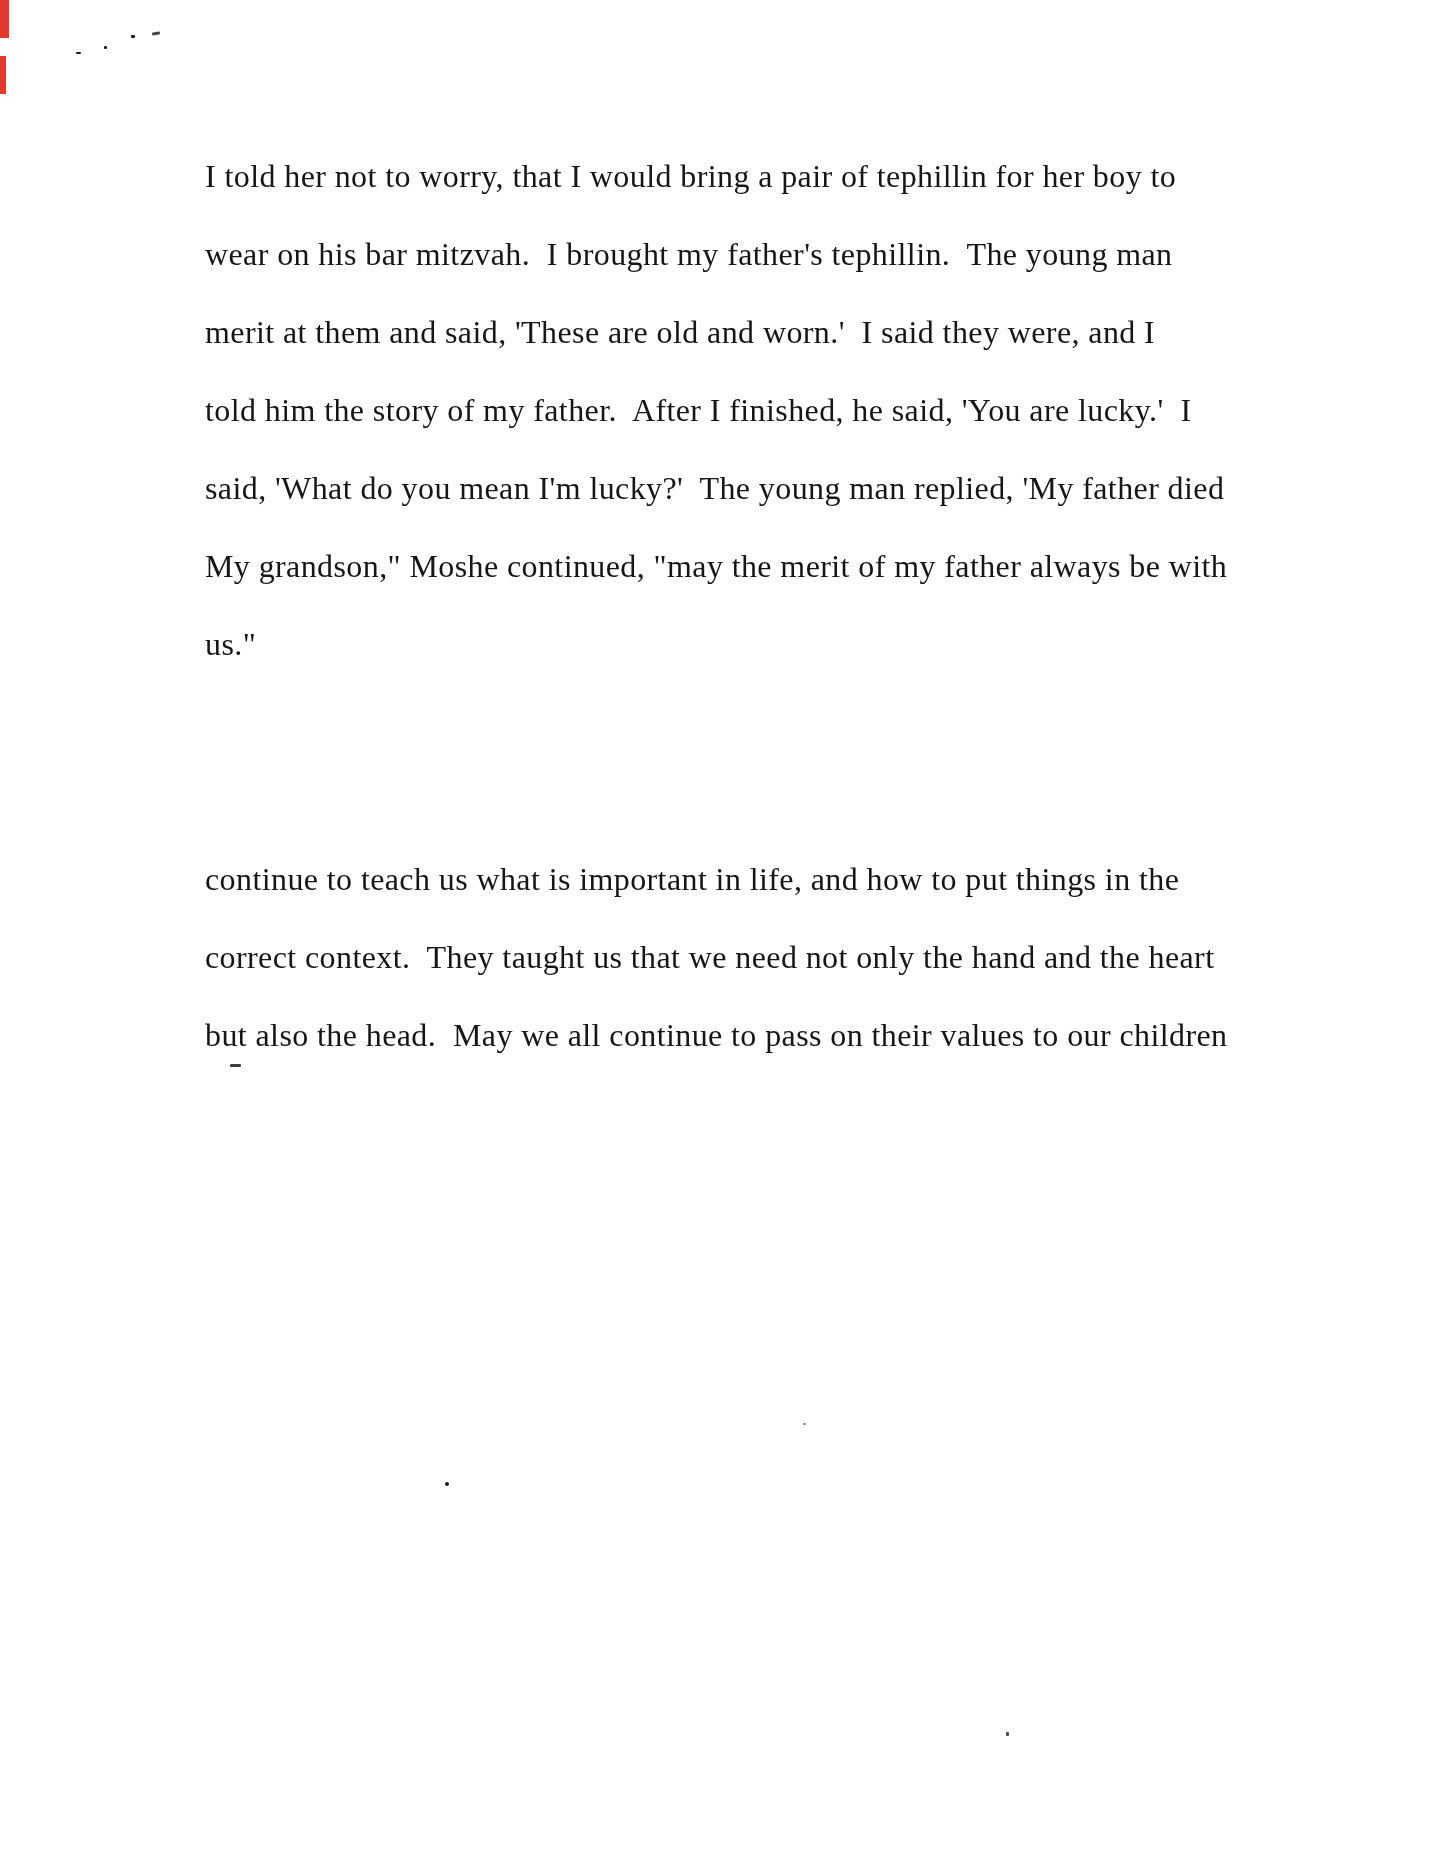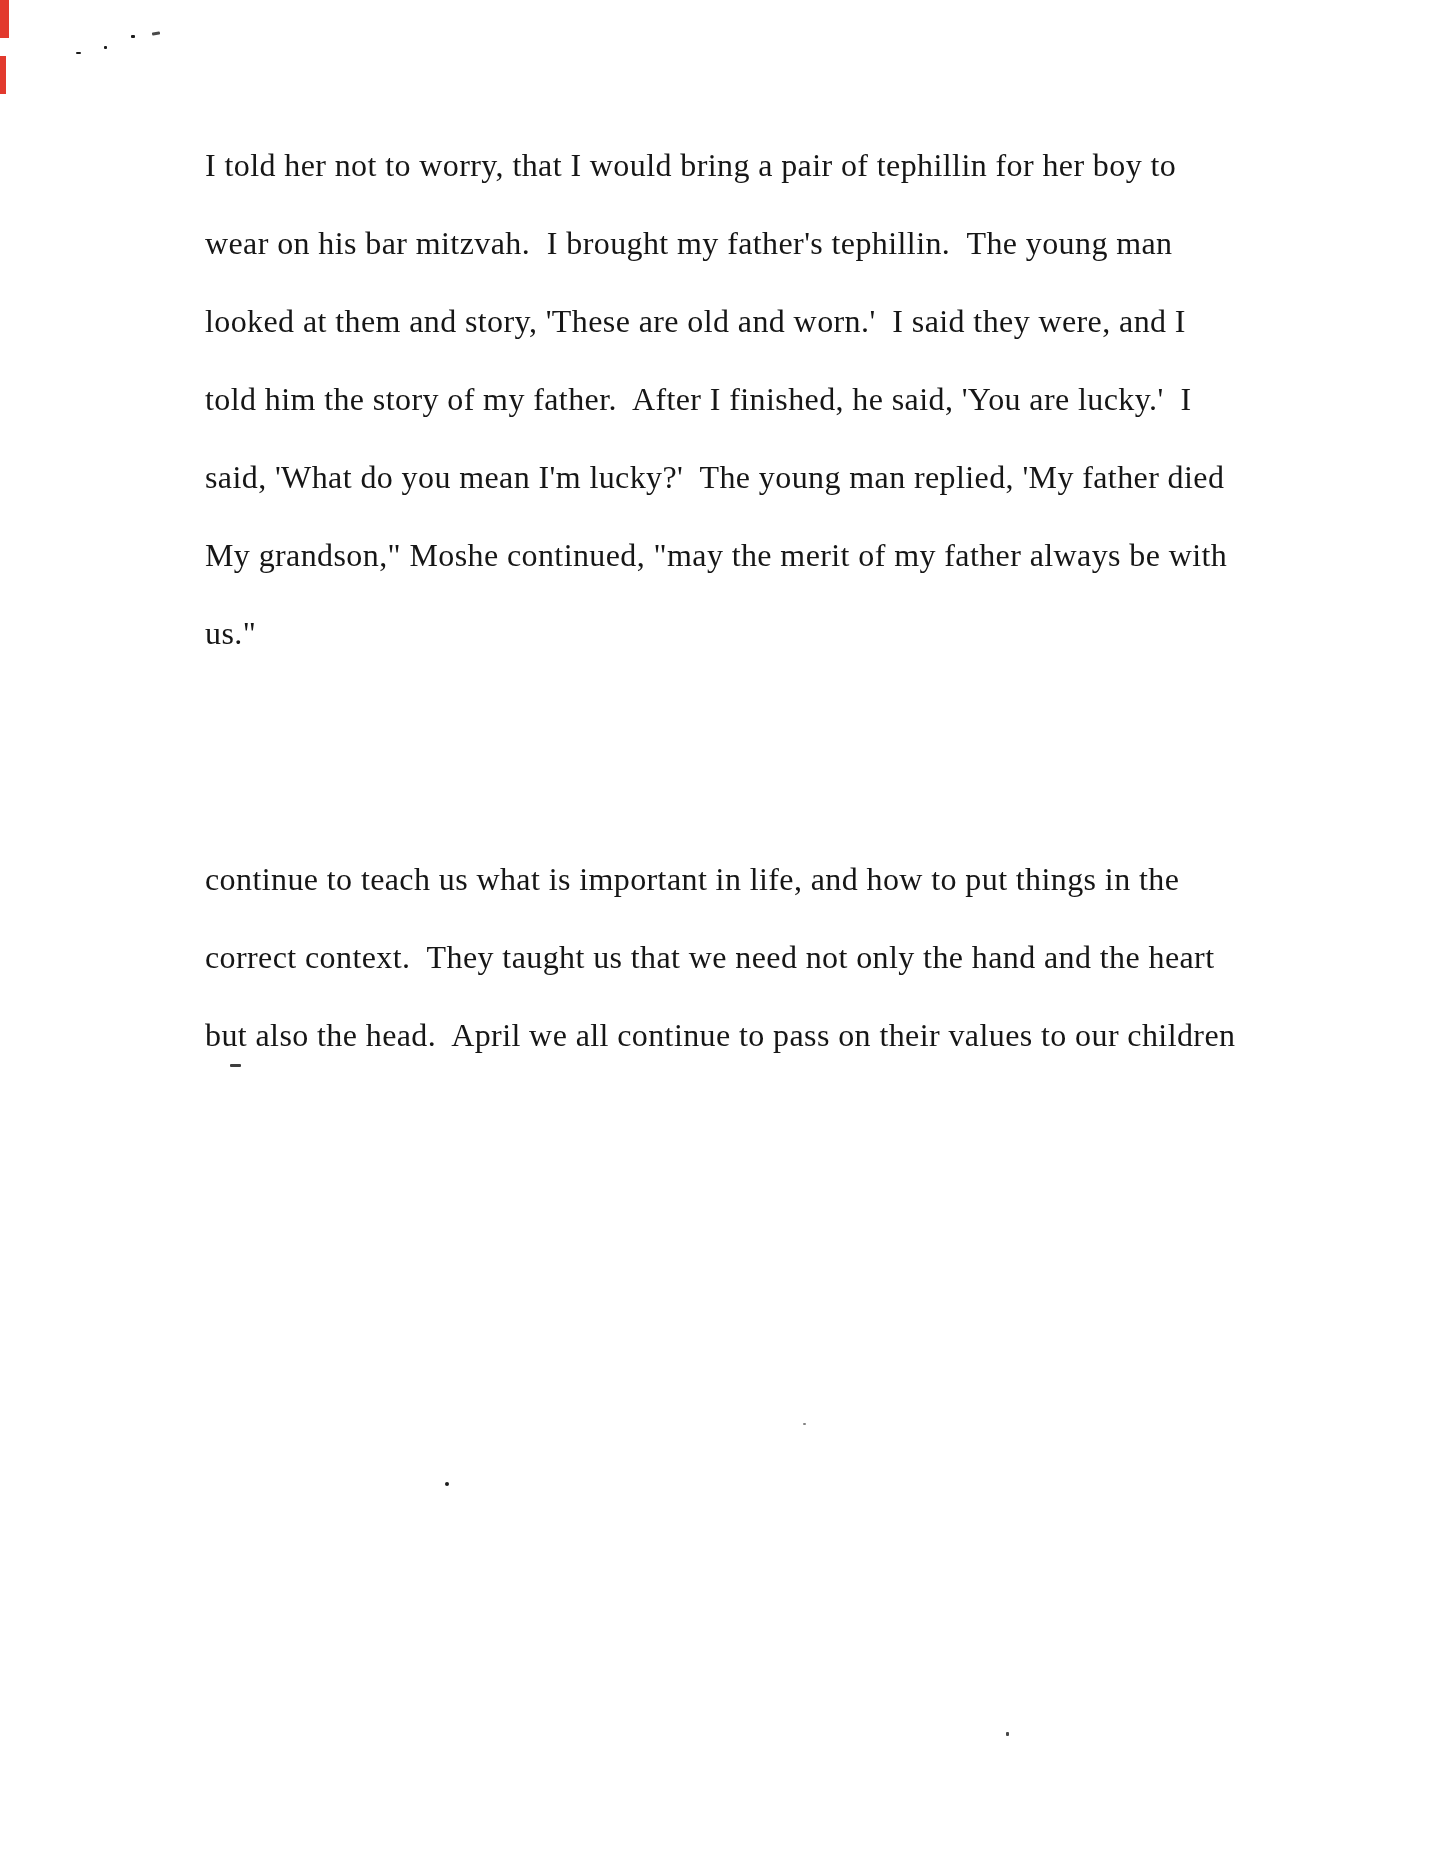--- a/index.html
+++ b/index.html
@@ -24,21 +24,21 @@
     left:205px;
   }
   .line{
     height:78px;
     line-height:78px;
     font-size:32px;
     letter-spacing:0.4px;
     white-space:pre;
     color:var(--ink);
   }
-  #para-story{top:126px;}
+  #para-story{top:137px;}
   #para-closing{top:840px;}
 
   
   .red-mark{
     position:absolute;
     left:0;
     background:var(--red);
   }
   .red-mark.m1{top:0;width:9px;height:38px;}
   .red-mark.m2{top:56px;width:6px;height:38px;}
@@ -70,26 +70,26 @@
   <div class="speck s3"></div>
   <div class="speck s4"></div>
   <div class="speck s5"></div>
   <div class="speck s6"></div>
   <div class="speck s7"></div>
   <div class="speck s8"></div>
 
   <div class="para" id="para-story">
     <div class="line">I told her not to worry, that I would bring a pair of tephillin for her boy to</div>
     <div class="line">wear on his bar mitzvah.  I brought my father's tephillin.  The young man</div>
-    <div class="line">looked at them and story, 'These are old and worn.'  I said they were, and I</div>
+    <div class="line">merit at them and said, 'These are old and worn.'  I said they were, and I</div>
     <div class="line">told him the story of my father.  After I finished, he said, 'You are lucky.'  I</div>
     <div class="line">said, 'What do you mean I'm lucky?'  The young man replied, 'My father died</div>
     <div class="line">My grandson," Moshe continued, "may the merit of my father always be with</div>
     <div class="line">us."</div>
   </div>
 
   <div class="para" id="para-closing">
     <div class="line">continue to teach us what is important in life, and how to put things in the</div>
     <div class="line">correct context.  They taught us that we need not only the hand and the heart</div>
-    <div class="line">but also the head.  April we all continue to pass on their values to our children</div>
+    <div class="line">but also the head.  May we all continue to pass on their values to our children</div>
   </div>
 
 </div>
 
 </body></html>

